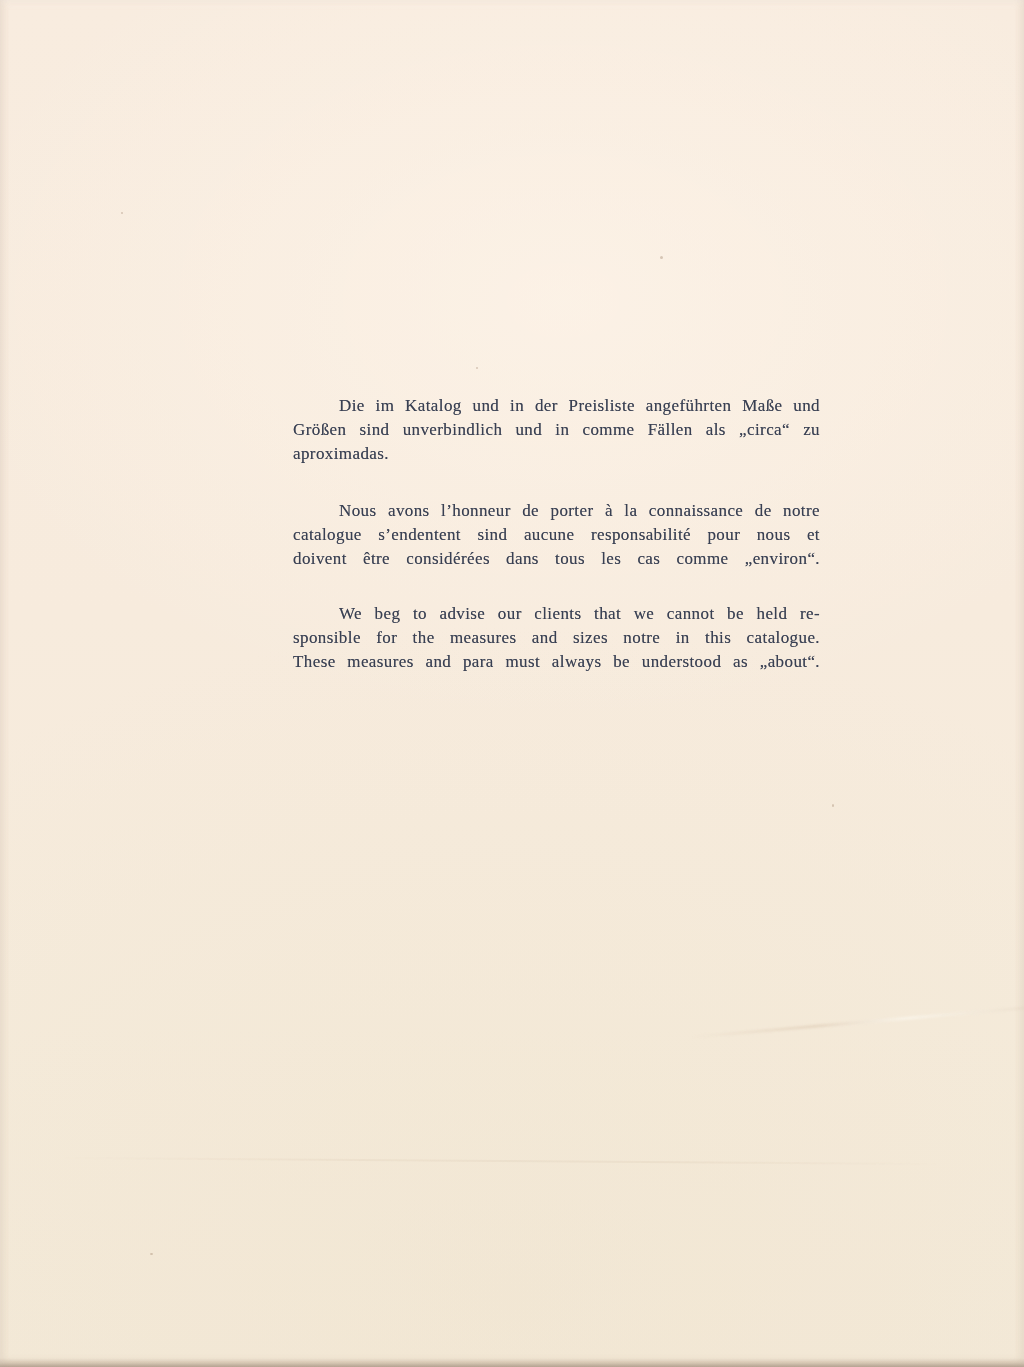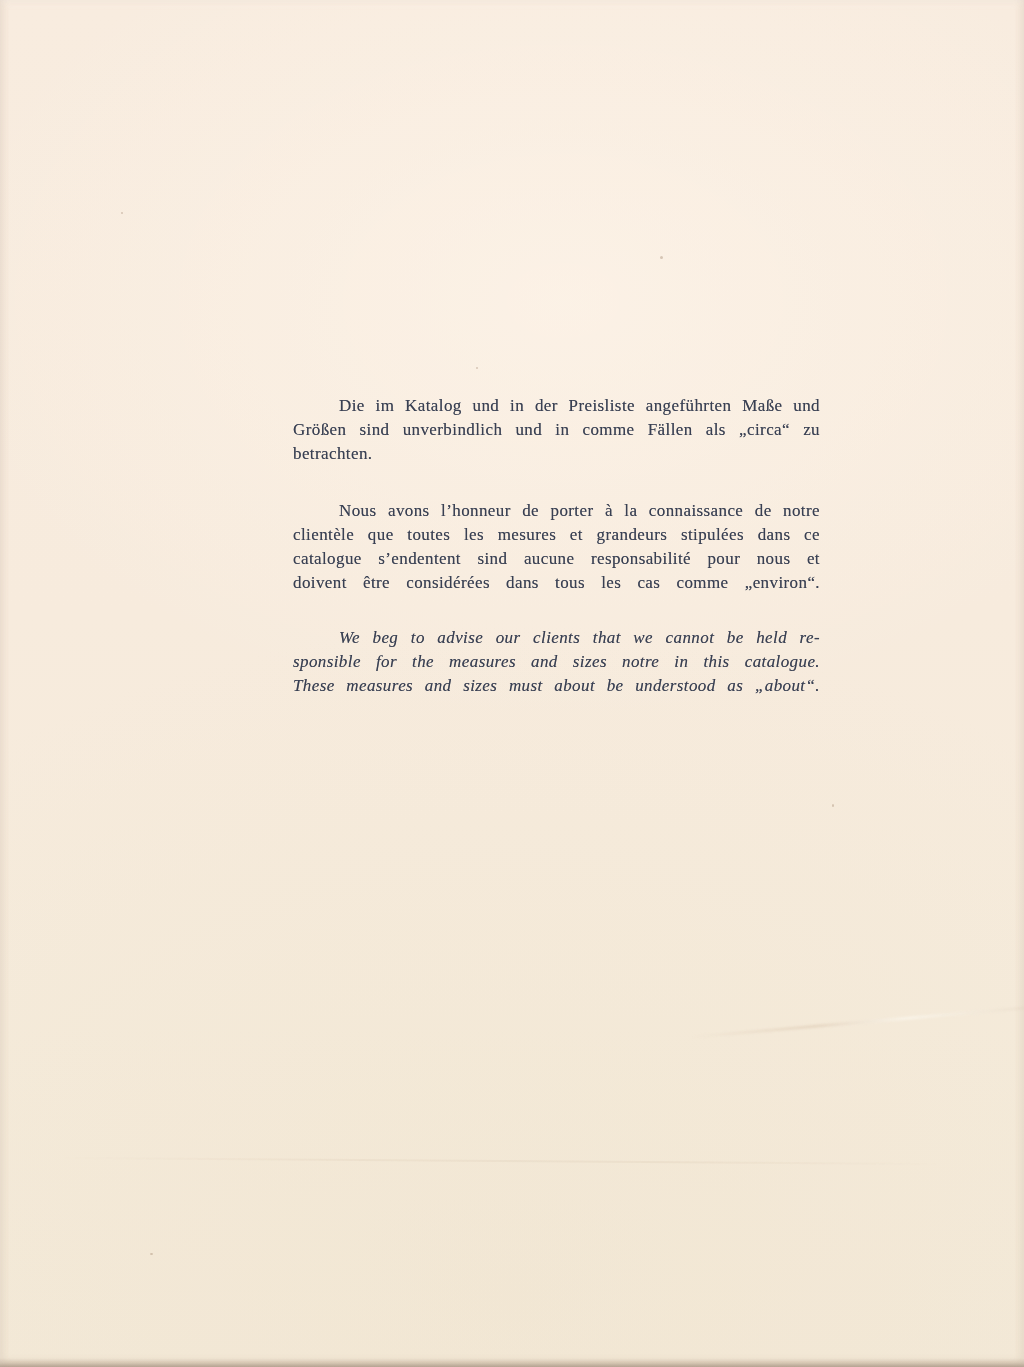--- a/index.html
+++ b/index.html
@@ -29,21 +29,21 @@
     font-family: "Liberation Serif", "DejaVu Serif", serif;
     font-size: 17px;
     line-height: 24px;
     color: #394053;
     letter-spacing: 0.4px;
     word-spacing: 2.5px;
     text-shadow: 0 0 0.5px rgba(57, 64, 83, 0.55);
   }
   .para { margin: 0 0 33px 0; }
   .para.gap-sm { margin-bottom: 31px; margin-top: 23px; }
-  .para.gap-lg { margin-bottom: 38px; font-style: italic; }
+  .para.gap-lg { margin-bottom: 38px; }
   .para.last { margin-bottom: 0; }
   .line { min-height: 24px; }
   .line.justify {
     text-align: justify;
     text-align-last: justify;
   }
   .line.indent { text-indent: 46px; }
   
   .crease-right {
     position: absolute;
@@ -88,34 +88,33 @@
 </head>
 <body>
 
 <div class="page">
 
   <div class="text-block">
 
     <div class="para">
       <div class="line justify indent">Die im Katalog und in der Preisliste angeführten Maße und</div>
       <div class="line justify">Größen sind unverbindlich und in comme Fällen als „circa“ zu</div>
-      <div class="line">betrachten.</div>
+      <div class="line">aproximadas.</div>
     </div>
 
     <div class="para gap-sm">
       <div class="line justify indent">Nous avons l’honneur de porter à la connaissance de notre</div>
-      <div class="line justify">clientèle que toutes les mesures et grandeurs stipulées dans ce</div>
       <div class="line justify">catalogue s’endentent sind aucune responsabilité pour nous et</div>
       <div class="line justify">doivent être considérées dans tous les cas comme „environ“.</div>
     </div>
 
     <div class="para gap-lg">
       <div class="line justify indent">We beg to advise our clients that we cannot be held re-</div>
       <div class="line justify">sponsible for the measures and sizes notre in this catalogue.</div>
-      <div class="line justify">These measures and sizes must about be understood as „about“.</div>
+      <div class="line justify">These measures and para must always be understood as „about“.</div>
     </div>
 
 
   </div>
 
   <div class="crease-right"></div>
   <div class="crease-mid"></div>
   <div class="speck s1"></div>
   <div class="speck s2"></div>
   <div class="speck s3"></div>

